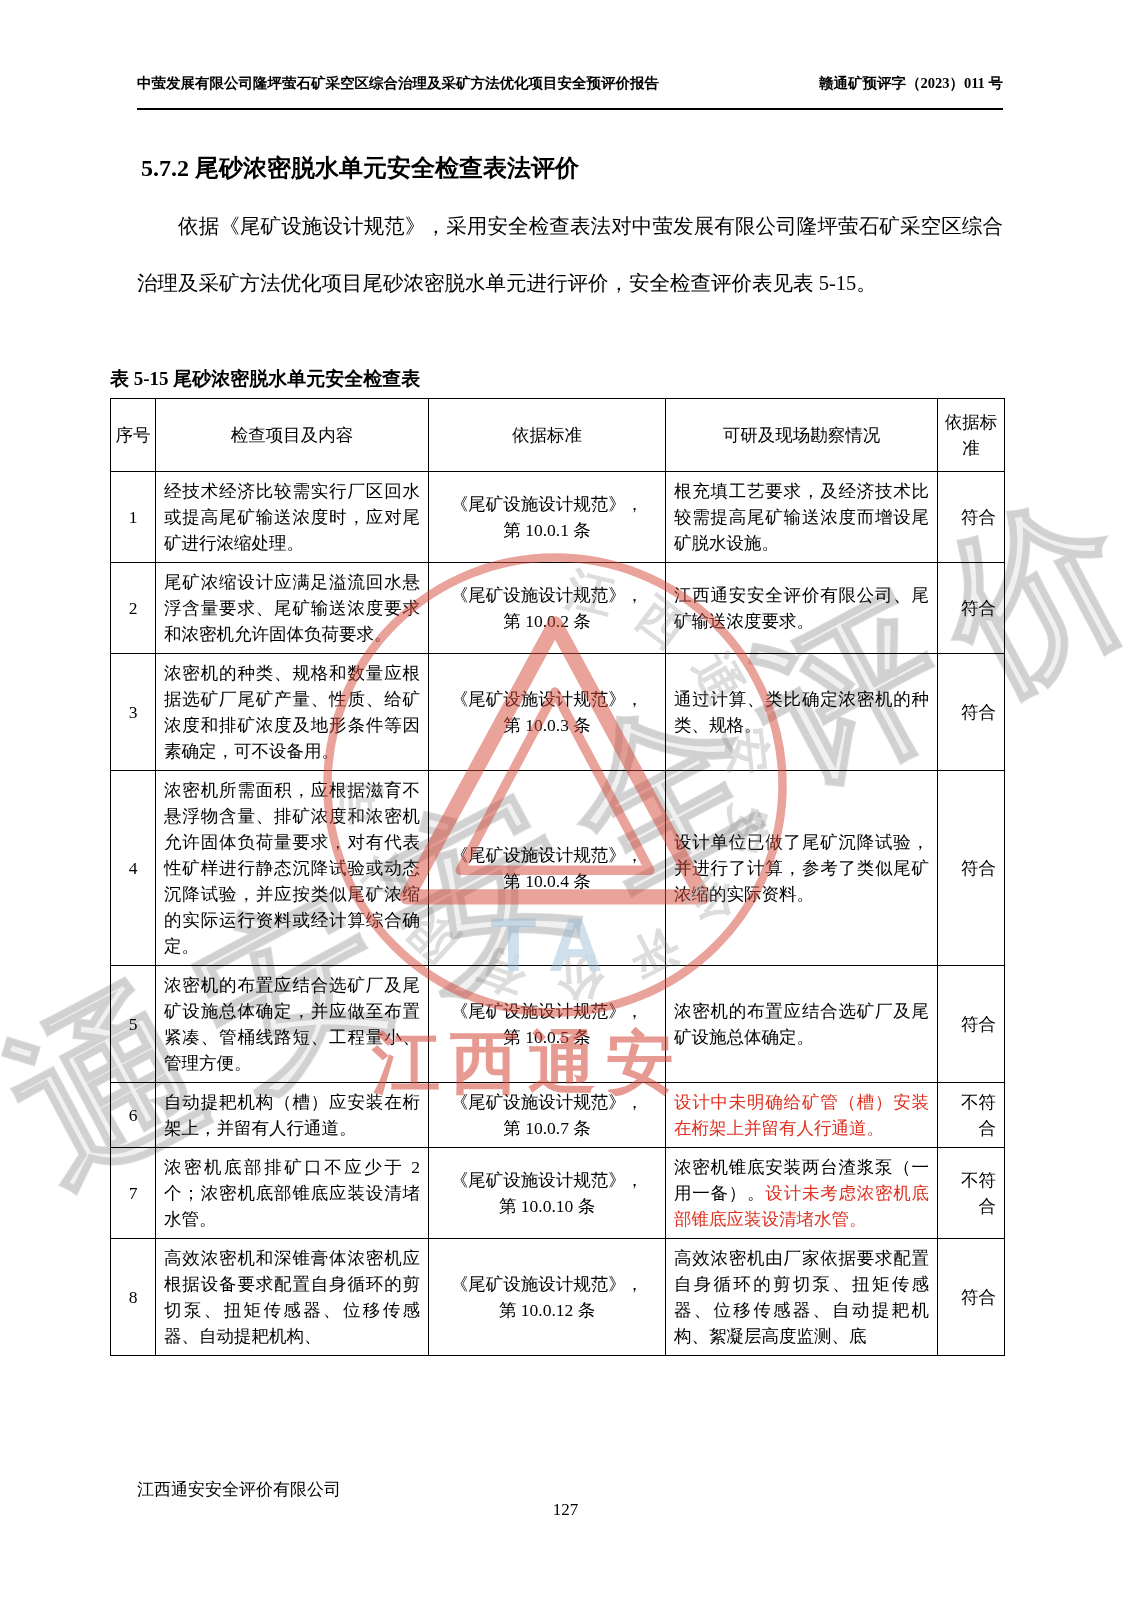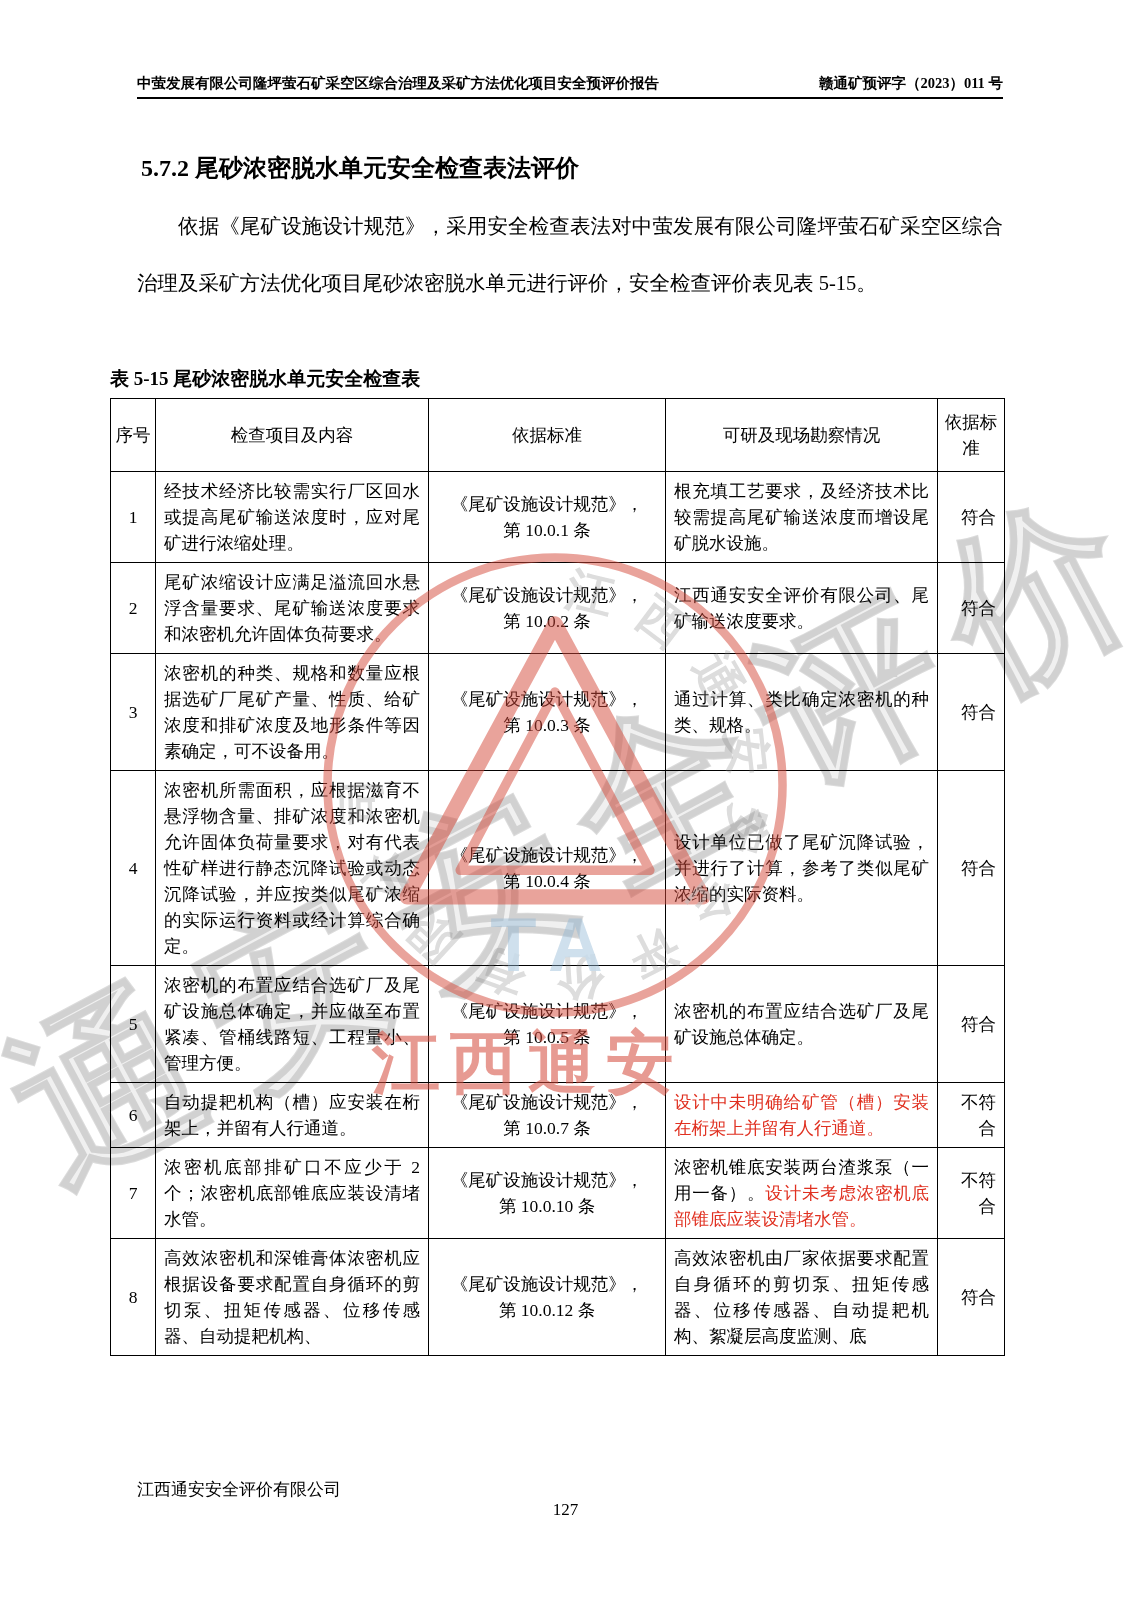--- a/index.html
+++ b/index.html
@@ -10,21 +10,21 @@
     color:#000;
     font-family:"Liberation Serif","DejaVu Serif",serif;
     overflow:hidden;
   }
   .content { position:relative; z-index:1; }
 
   .page-header {
     position:absolute; left:137px; top:74px; width:866px;
     display:flex; justify-content:space-between; align-items:flex-end;
     font-size:14.5px; font-weight:bold;
-    border-bottom:2.5px solid #000; padding-bottom:4px;
+    border-bottom:2.5px solid #000; padding-bottom:15px;
   }
   .section-heading {
     position:absolute; left:141px; top:152px;
     font-size:24px; font-weight:bold;
   }
   .body-paragraph {
     position:absolute; left:137px; top:198px; width:866px;
     font-size:20.5px; line-height:57px; text-align:justify; text-indent:2em;
   }
   .table-caption {

